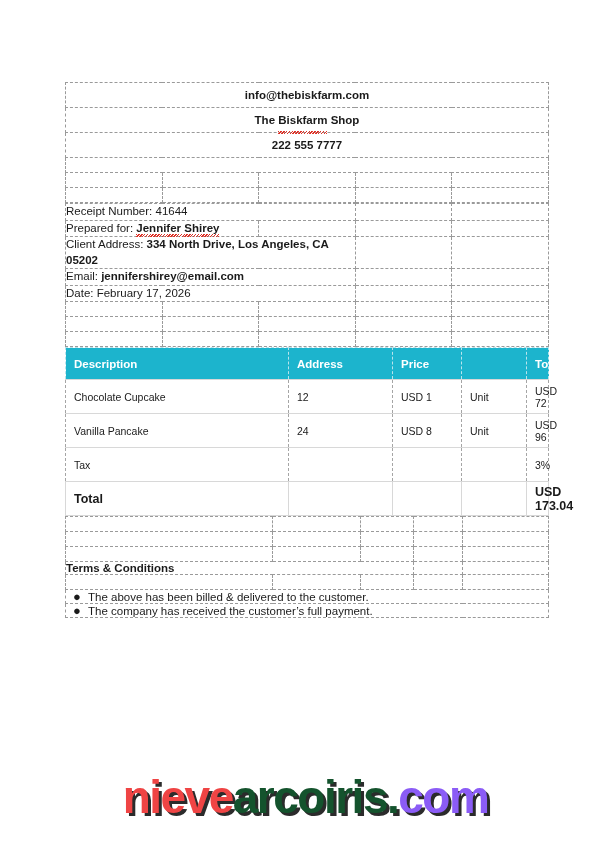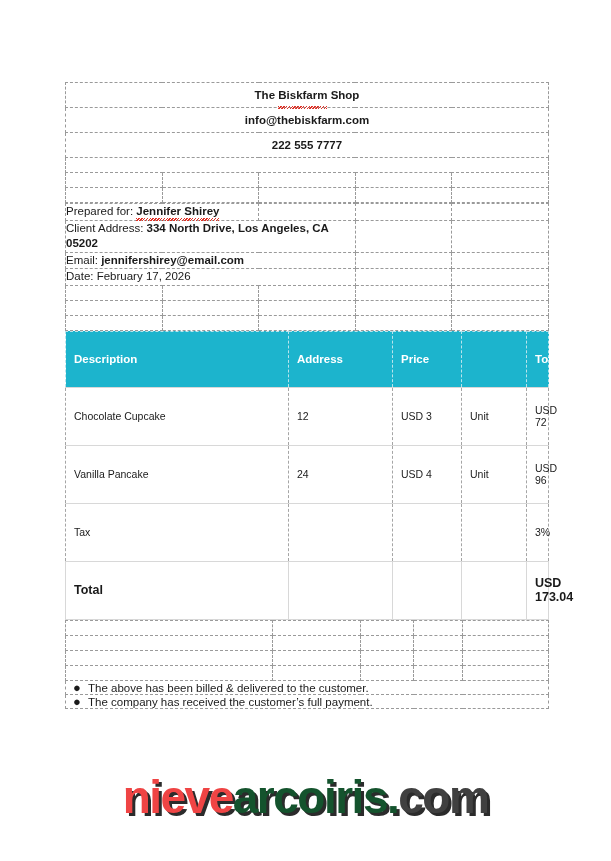--- a/index.html
+++ b/index.html
@@ -108,29 +108,29 @@
     padding: 0;
     font-size: 11.5px;
   }
   .items thead th {
     background: #1cb4cd;
     color: #ffffff;
     font-weight: bold;
     font-size: 11.5px;
     text-align: left;
     height: 31px;
-    padding: 12px 8px;
+    padding: 0 8px;
     border: 1px dashed #b9e4ec;
   }
   .items tbody td {
     height: 33px;
     border: 1px dashed #a5a5a5;
     border-top: 1px solid #d8d8d8;
     border-bottom: 1px solid #d8d8d8;
-    padding: 12px 8px;
+    padding: 0 8px;
     color: #1a1a1a;
     font-size: 10.5px;
   }
   .items tbody tr.total-row td {
     font-weight: bold;
     font-size: 12.5px;
     border: 1px solid #d8d8d8;
   }
 
   
@@ -166,36 +166,36 @@
     text-align: center;
     font-family: "Liberation Sans", sans-serif;
     font-size: 46px;
     font-weight: bold;
     letter-spacing: -1.5px;
     white-space: nowrap;
     text-shadow: 3px 3px 0 #2b2b2b;
   }
   #watermark .w1 { color: #ef4444; }
   #watermark .w2 { color: #14532d; }
-  #watermark .w3 { color: #404040; text-align: right; }
+  #watermark .w3 { color: #8b5cf6; text-align: right; }
 </style>
 </head>
 <body>
 
 <div id="doc">
 
   <table class="grid">
     <tbody>
       <tr>
+        <td colspan="5" class="contact-line">info@thebiskfarm.com</td>
+      </tr>
+      <tr>
         <td colspan="5" class="shop-title">
           <span>The </span><span class="squiggle">Biskfarm</span><span> Shop</span>
         </td>
-      </tr>
-      <tr>
-        <td colspan="5" class="contact-line">info@thebiskfarm.com</td>
       </tr>
       <tr>
         <td colspan="5" class="contact-line">222 555 7777</td>
       </tr>
       <tr class="blank-row">
         <td colspan="5"></td>
       </tr>
       <tr class="blank-row">
         <td style="width:206px"></td>
         <td style="width:87px"></td>
@@ -209,20 +209,27 @@
         <td></td>
         <td></td>
         <td></td>
       </tr>
     </tbody>
   </table>
 
   <table class="grid">
     <tbody>
 
+      <tr>
+        <td colspan="3" class="detail">
+          <span>Receipt Number: </span><span>41644</span>
+        </td>
+        <td></td>
+        <td></td>
+      </tr>
 
       <tr>
         <td colspan="2" class="detail">
           <span>Prepared for: </span><span class="val sq">Jennifer Shirey</span>
         </td>
         <td></td>
         <td></td>
         <td></td>
       </tr>
 
@@ -281,28 +288,28 @@
         <th style="width:87px">Address</th>
         <th style="width:52px">Price</th>
         <th style="width:48px"></th>
         <th>Total</th>
       </tr>
     </thead>
     <tbody>
       <tr>
         <td>Chocolate Cupcake</td>
         <td>12</td>
-        <td>USD 3</td>
+        <td>USD 1</td>
         <td>Unit</td>
         <td>USD 72</td>
       </tr>
       <tr>
         <td>Vanilla Pancake</td>
         <td>24</td>
-        <td>USD 4</td>
+        <td>USD 8</td>
         <td>Unit</td>
         <td>USD 96</td>
       </tr>
       <tr>
         <td>Tax</td>
         <td></td>
         <td></td>
         <td></td>
         <td>3%</td>
       </tr>
@@ -329,20 +336,25 @@
         <td></td>
         <td></td>
         <td></td>
         <td></td>
         <td></td>
       </tr>
       <tr class="blank-row">
         <td></td>
         <td></td>
         <td></td>
+        <td></td>
+        <td></td>
+      </tr>
+      <tr>
+        <td colspan="3" class="terms-title">Terms &amp; Conditions</td>
         <td></td>
         <td></td>
       </tr>
       <tr class="blank-row">
         <td></td>
         <td></td>
         <td></td>
         <td></td>
         <td></td>
       </tr>

